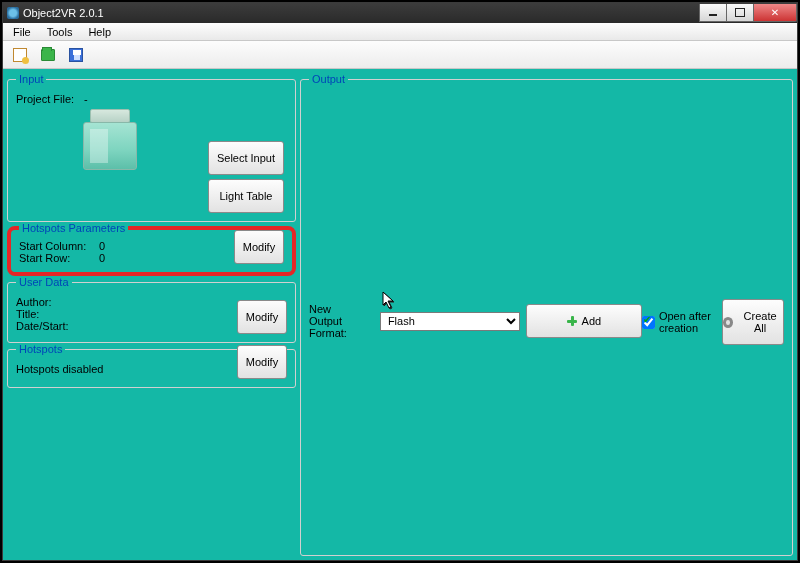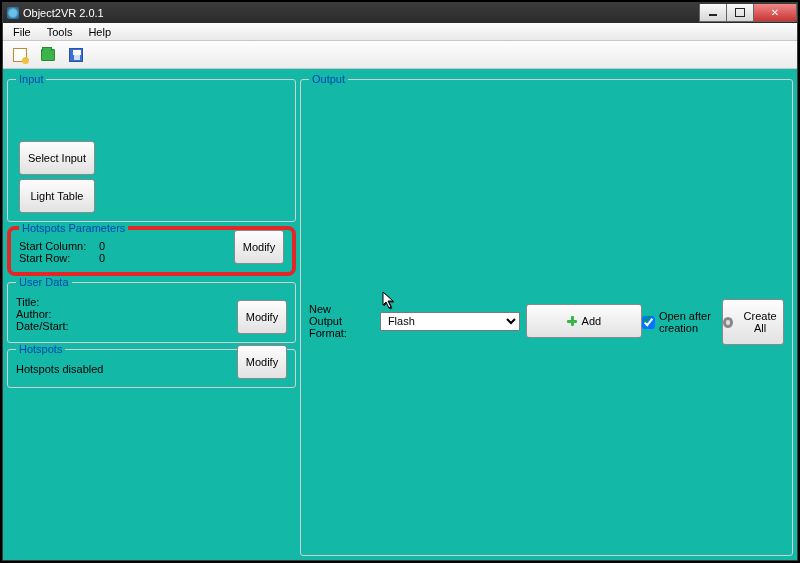--- a/index.html
+++ b/index.html
@@ -201,20 +201,31 @@
         <div class="ico-save"></div>
       </div>
   </div>
 
   <div class="client">
     <div class="col left">
 
       <fieldset id="fs-input">
         <legend>Input</legend>
         <div class="inputbody">
+          <div class="left-half">
+            <div class="row">
+              <span class="label">Project File:</span>
+              <span style="width:10px"></span>
+              <span>-</span>
+            </div>
+            <div class="preview">
+              <div class="bottle-cap"></div>
+              <div class="bottle-body"></div>
+            </div>
+          </div>
           <div class="right-buttons">
             <div class="btn">Select Input</div>
             <div class="btn">Light Table</div>
           </div>
         </div>
       </fieldset>
 
       <fieldset id="fs-viewing">
         <legend>Hotspots Parameters</legend>
         <div class="kv">
@@ -223,22 +234,22 @@
           <span>Start Row:</span>
           <span>0</span>
         </div>
         <div class="modbtns">
           <div class="btn" style="width:50px">Modify</div>
         </div>
       </fieldset>
 
       <fieldset id="fs-userdata" style="position:relative; padding-bottom:10px;">
         <legend>User Data</legend>
+        <div><span>Author:</span></div>
         <div><span>Title:</span></div>
-        <div><span>Author:</span></div>
         <div><span>Date/Start:</span></div>
         <div class="modbtns">
           <div class="btn" style="width:50px">Modify</div>
         </div>
       </fieldset>
 
       <fieldset id="fs-hotspots" style="position:relative; padding-bottom:12px;">
         <legend>Hotspots</legend>
         <div><span>Hotspots disabled</span></div>
         <div class="modbtns">

